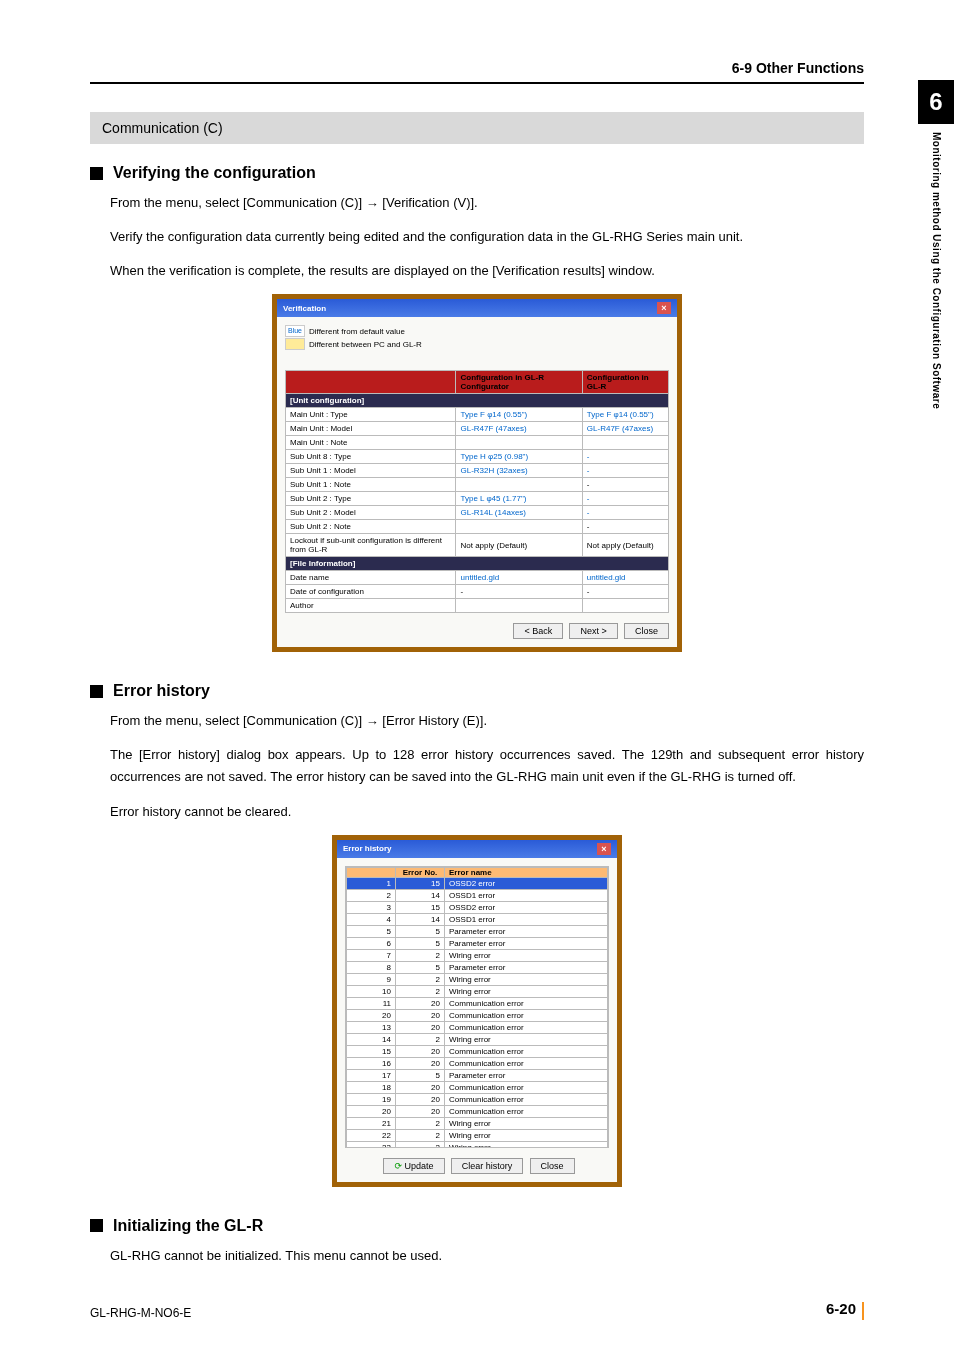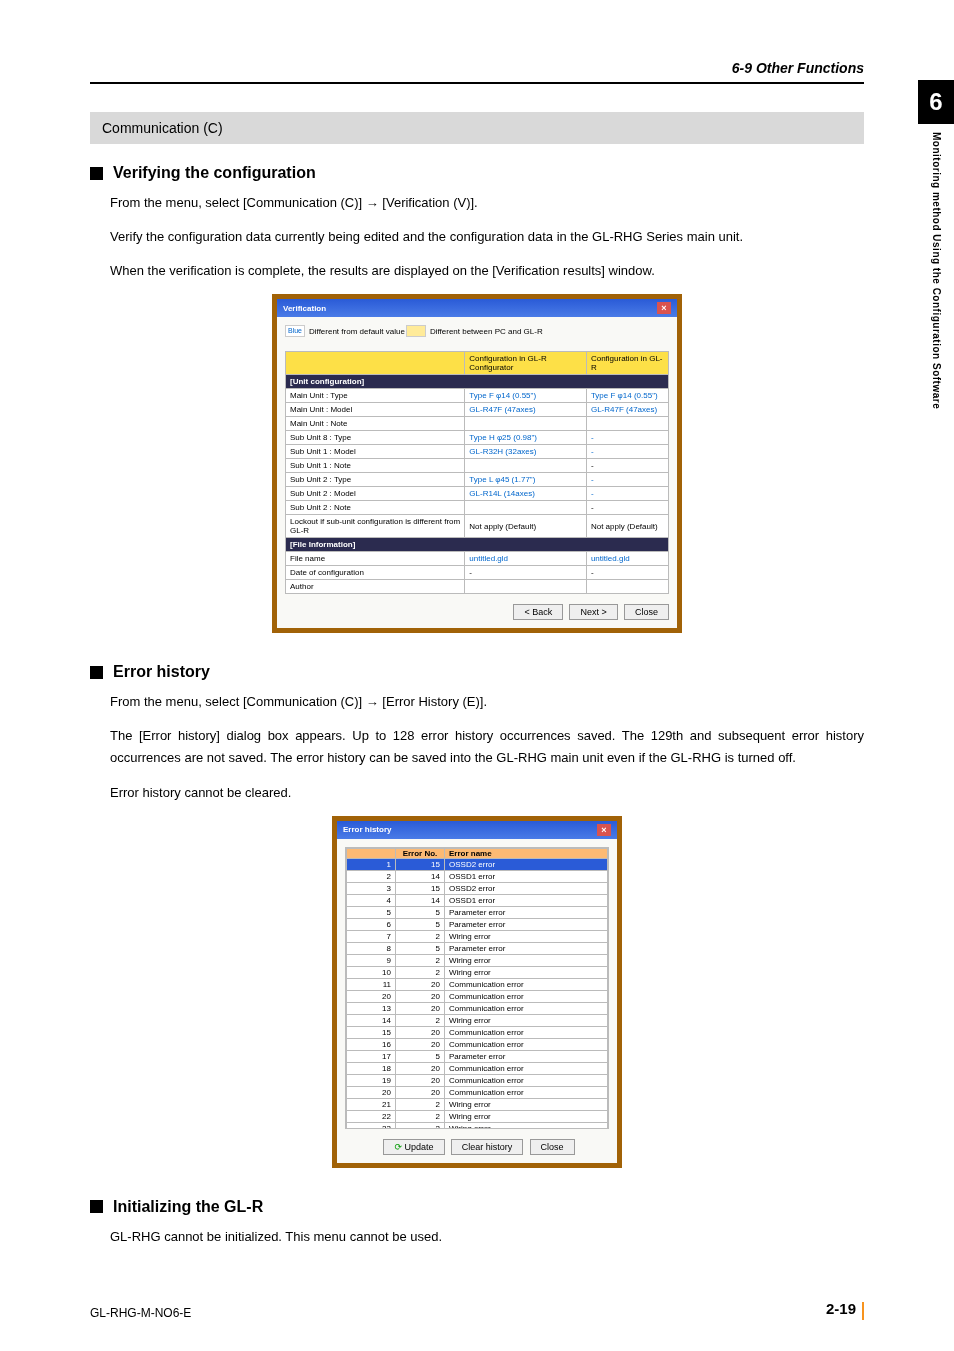--- a/index.html
+++ b/index.html
@@ -1,36 +1,36 @@
 <!DOCTYPE html>
 <html><head>
 <meta charset="utf-8">
 <style>
 body{margin:0;background:#fff;font-family:Arial,Helvetica,sans-serif;font-size:12px;color:#000;width:954px}
 .page{padding:60px 90px 40px 90px;position:relative;min-height:1250px}
 .header{text-align:right;font-size:14px;margin-bottom:6px}
-.header b{font-style:italic}
+.header b{}
 .hr-top{border:0;border-top:2px solid #000;margin:0 0 28px 0}
 .section-bar{background:#d9d9d9;padding:8px 12px;font-size:14px;font-weight:normal;margin-bottom:20px}
 .sub-head{display:flex;align-items:center;font-size:16px;font-weight:bold;margin-bottom:10px}
 .sq{display:inline-block;width:13px;height:13px;background:#000;margin-right:10px}
 .body-text{font-size:13px;line-height:1.7;margin:0 0 12px 20px;text-align:justify}
 .screenshot{display:block;margin:10px auto 30px auto;border:5px solid #a16207;background:#f4f4f4}
 .dialog{width:400px;font-size:8px;background:#f9f9f6}
 .dialog-title{background:linear-gradient(#2a5bd7,#4a7be7);color:#fff;padding:3px 6px;font-weight:bold;display:flex;justify-content:space-between;align-items:center}
 .closebox{background:#d9534f;color:#fff;width:14px;height:12px;text-align:center;line-height:12px;font-size:9px}
 .dlg-body{padding:8px}
-.legend{margin-bottom:14px;font-size:8px;display:flex;flex-direction:row;gap:1px}
+.legend{margin-bottom:20px;font-size:8px;display:flex;flex-direction:column;gap:1px}
 .legend-row{display:flex;align-items:center;gap:4px}
 .lg-blue{width:18px;height:10px;background:#fff;border:1px solid #ccc;color:#06c;text-align:center;line-height:10px;font-size:7px}
 .lg-yellow{width:18px;height:10px;background:#ffeb99;border:1px solid #ccc}
 .vtable{width:100%;border-collapse:collapse;font-size:8px}
 .vtable th,.vtable td{border:1px solid #bbb;padding:2px 4px;text-align:left;background:#fff}
 .vtable .cat{background:#2b2b4f;color:#fff;font-weight:bold}
-.vtable th{background:#fde047;font-weight:normal}
+.vtable th{background:#b91c1c;font-weight:bold}
 .blue-t{color:#06c}
 .btnrow{text-align:right;margin-top:10px}
 .btn{display:inline-block;border:1px solid #999;background:#efefef;padding:2px 10px;font-size:9px;margin-left:4px}
 .etable{width:100%;border-collapse:collapse;font-size:8px}
 .etable th{background:#fdba74;border:1px solid #bbb;padding:0 4px;text-align:center}
 .etable td{border:1px solid #bbb;padding:1px 4px;background:#fff}
 .etable td:nth-child(1),.etable td:nth-child(2){text-align:right;width:40px}
 .etable tr.sel td{background:#2a5bd7;color:#fff}
 .dialog2{width:280px;font-size:8px;background:#f9f9f6}
 .etbl-wrap{max-height:280px;overflow:hidden;border:1px solid #bbb}
@@ -139,21 +139,21 @@
               <td class="">Not apply (Default)</td>
             </tr>
           </tbody>
         <tbody>
             <tr>
               <td class="cat" colspan="3">[File Information]</td>
             </tr>
         </tbody>
           <tbody id="vrows2">
             <tr>
-              <td>File name</td>
+              <td>Date name</td>
               <td class="blue-t">untitled.gld</td>
               <td class="blue-t">untitled.gld</td>
             </tr>
             <tr>
               <td>Date of configuration</td>
               <td class="">-</td>
               <td class="">-</td>
             </tr>
             <tr>
               <td>Author</td>
@@ -326,15 +326,15 @@
   </div>
   <p class="body-text">GL-RHG cannot be initialized. This menu cannot be used.</p>
 
   <div class="sidebar">
     <div class="side-badge">6</div>
     <div class="side-text">Monitoring method Using the Configuration Software</div>
   </div>
 
   <div class="footer">
     <span>GL-RHG-M-NO6-E</span>
-    <span><span class="pgno">2-19</span><span class="pgline"></span></span>
+    <span><span class="pgno">6-20</span><span class="pgline"></span></span>
   </div>
 </div>
 
 </body></html>

